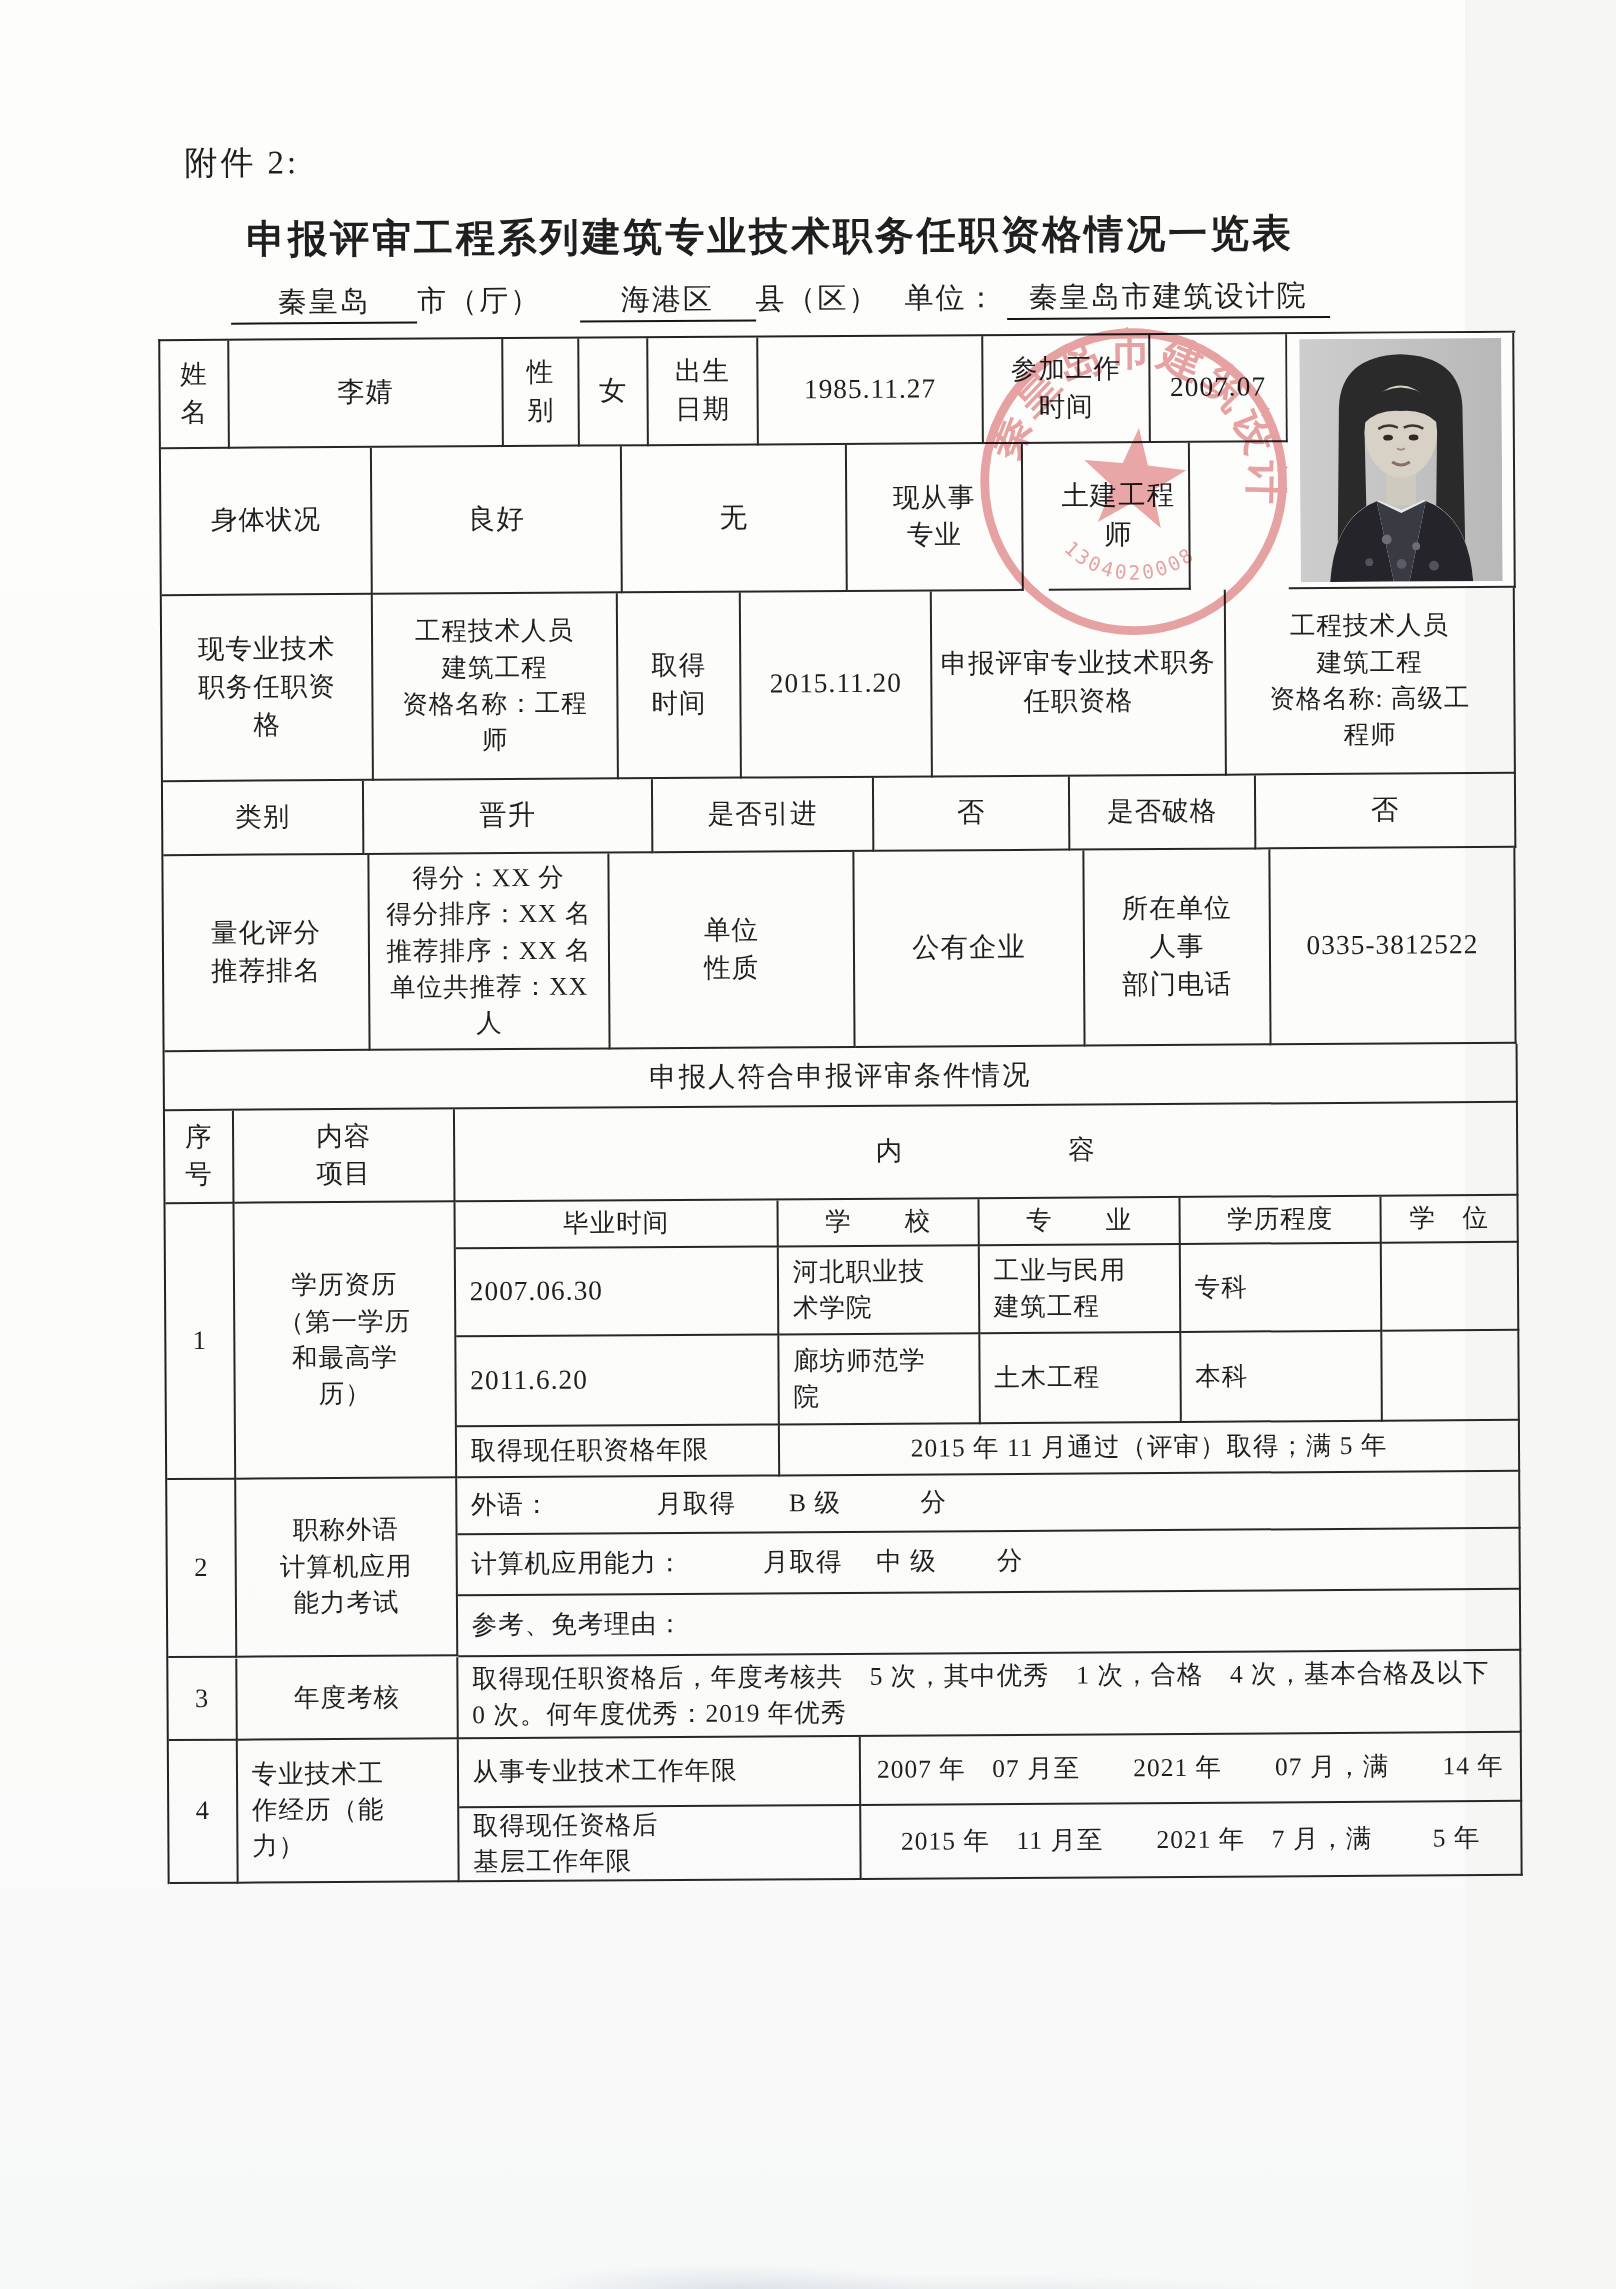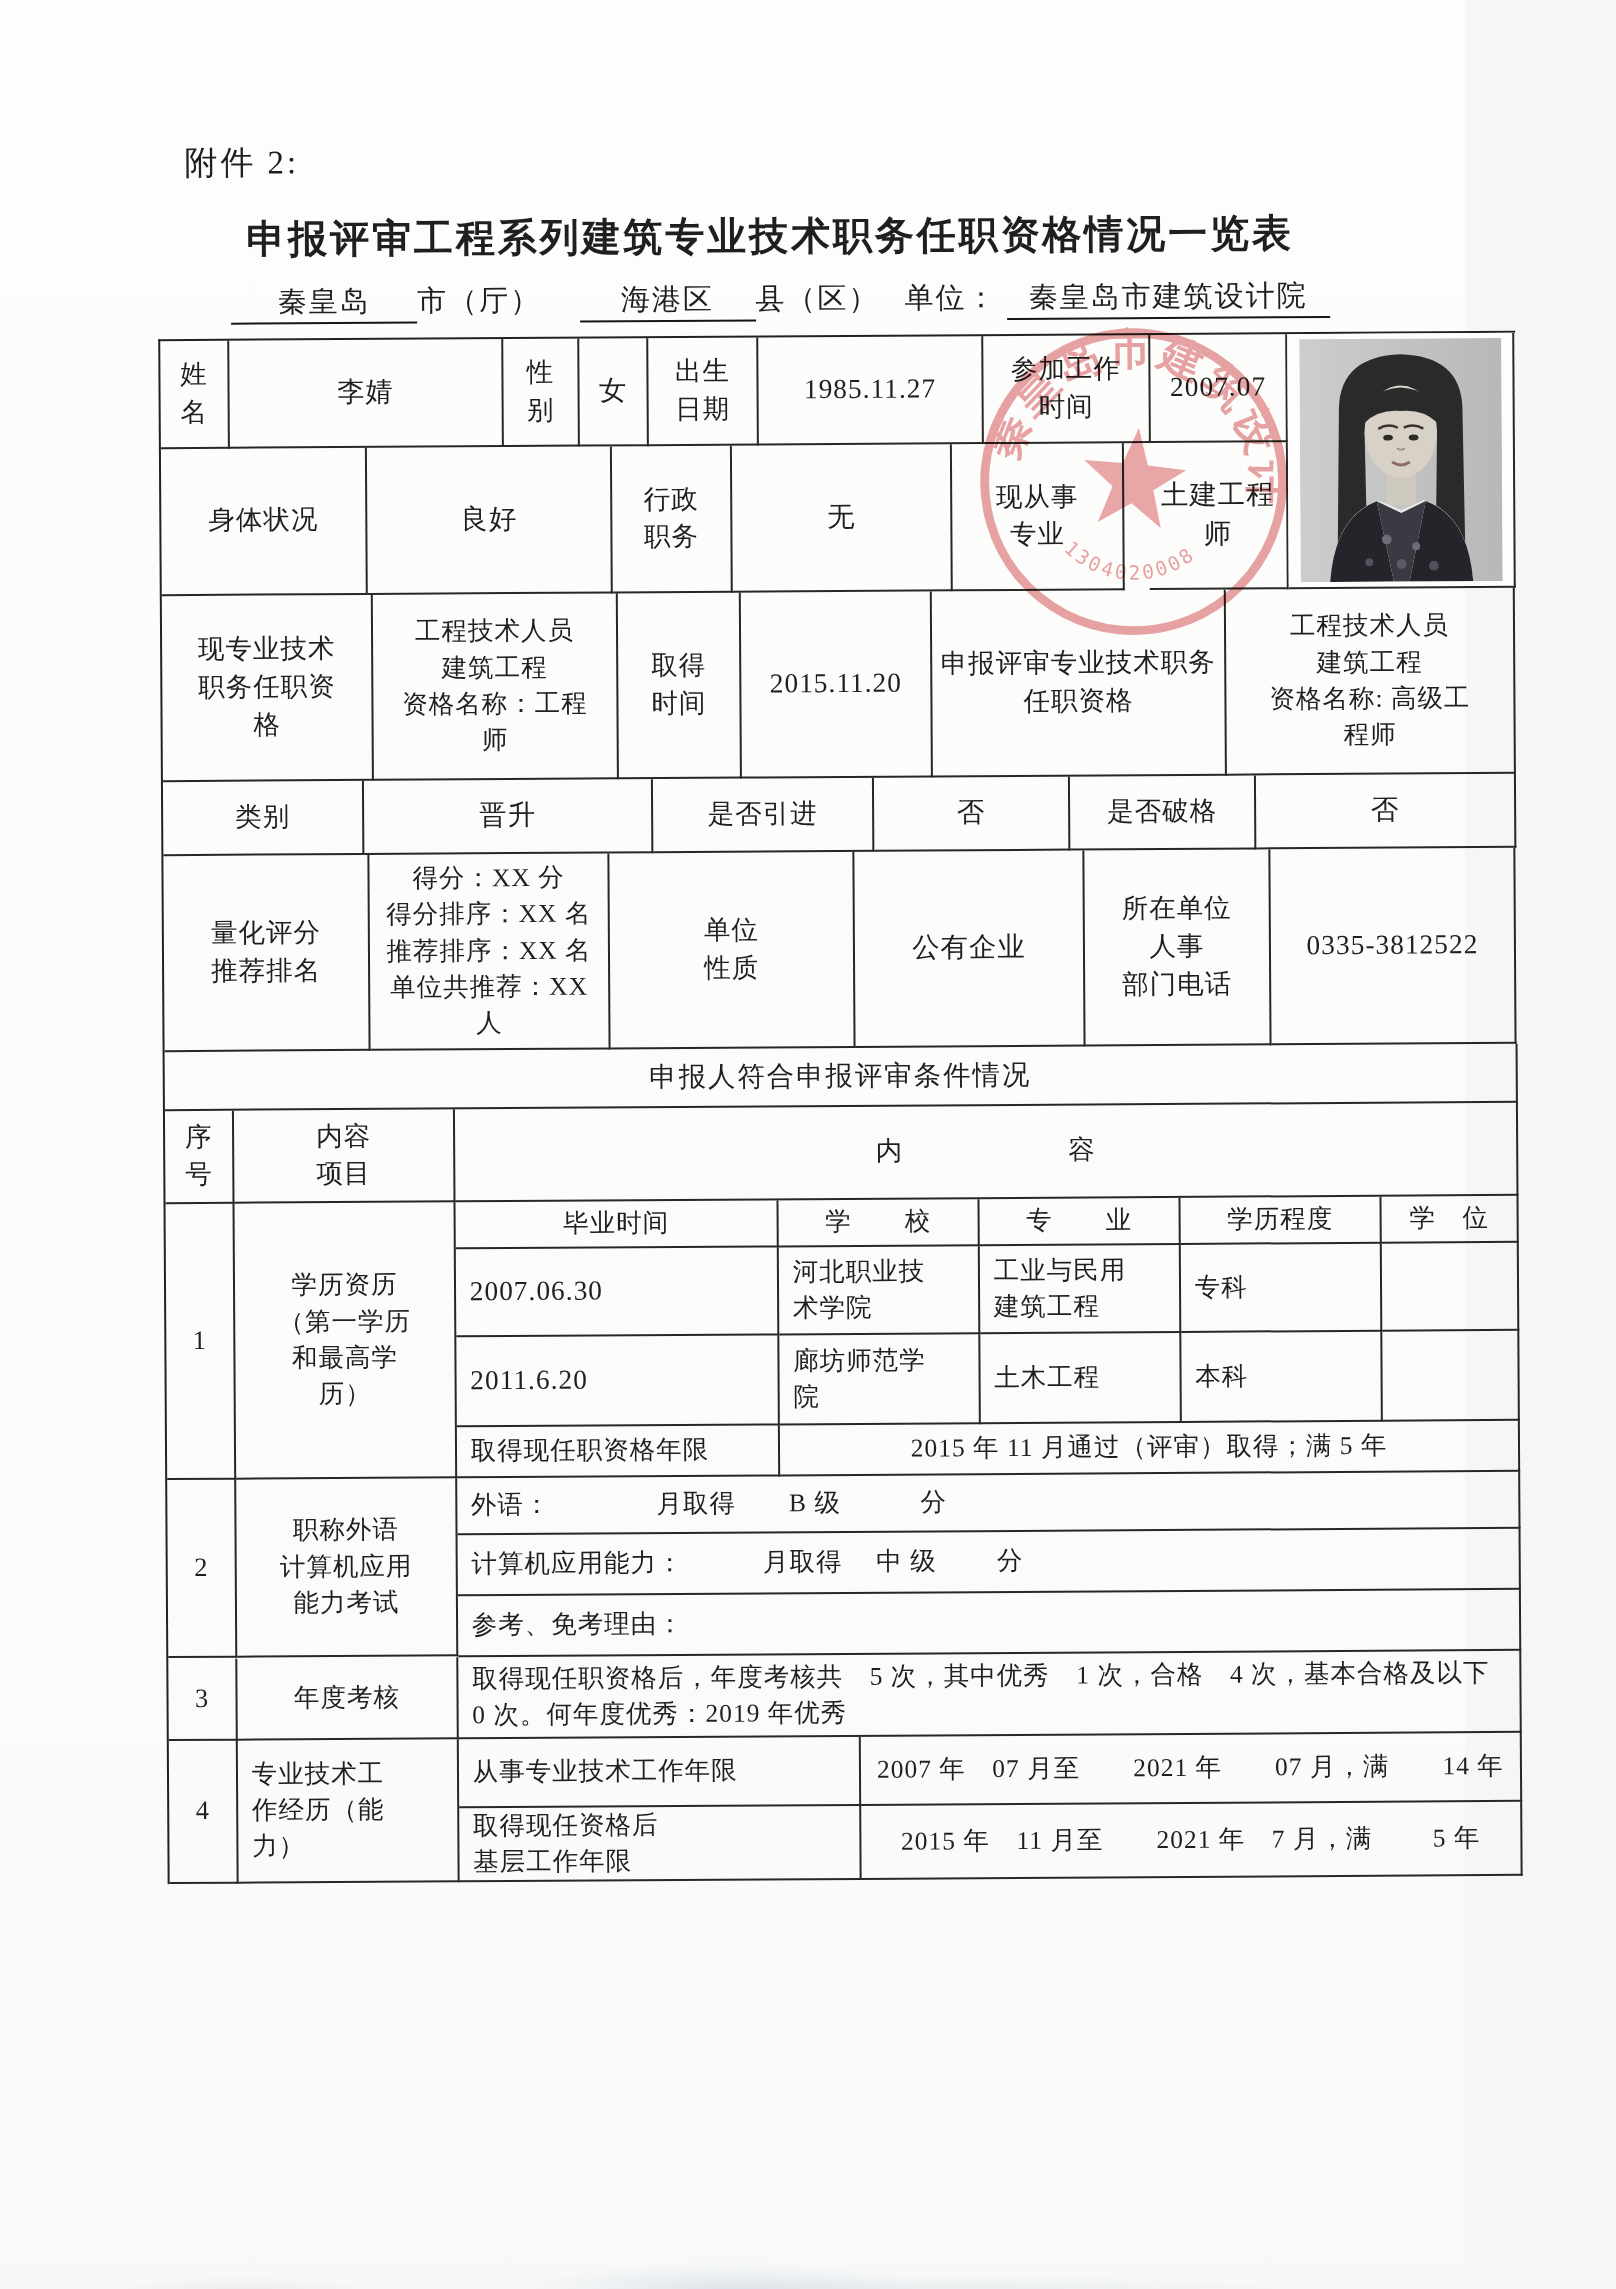--- a/index.html
+++ b/index.html
@@ -103,22 +103,20 @@
             <div class="c" style="width:110px;height:108px;">出生
 日期</div>
             <div class="c val" style="width:225px;height:108px;">1985.11.27</div>
             <div class="c" style="width:167px;height:108px;">参加工作
 时间</div>
             <div class="c val" style="width:137px;height:108px;">2007.07</div>
           </div>
           <div class="row" style="height:147px;">
             <div class="c" style="width:211px;height:147px;">身体状况</div>
             <div class="c val" style="width:250px;height:147px;">良好</div>
-            <div class="c" style="width:123px;height:147px;">行政
-职务</div>
             <div class="c val" style="width:225px;height:147px;">无</div>
             <div class="c" style="width:176px;height:147px;">现从事
 专业</div>
             <div class="c val" style="width:142px;height:147px;margin-left:25px;">土建工程师</div>
           </div>
         </div>
         <div class="c photo-cell" style="width:227px;height:255px;">
           <svg width="202" height="243" viewBox="0 0 206 248">
             <rect x="0" y="0" width="206" height="248" fill="#c2c2c2"></rect>
             <rect x="0" y="0" width="206" height="248" fill="url(#pg)" opacity="0.5"></rect>

